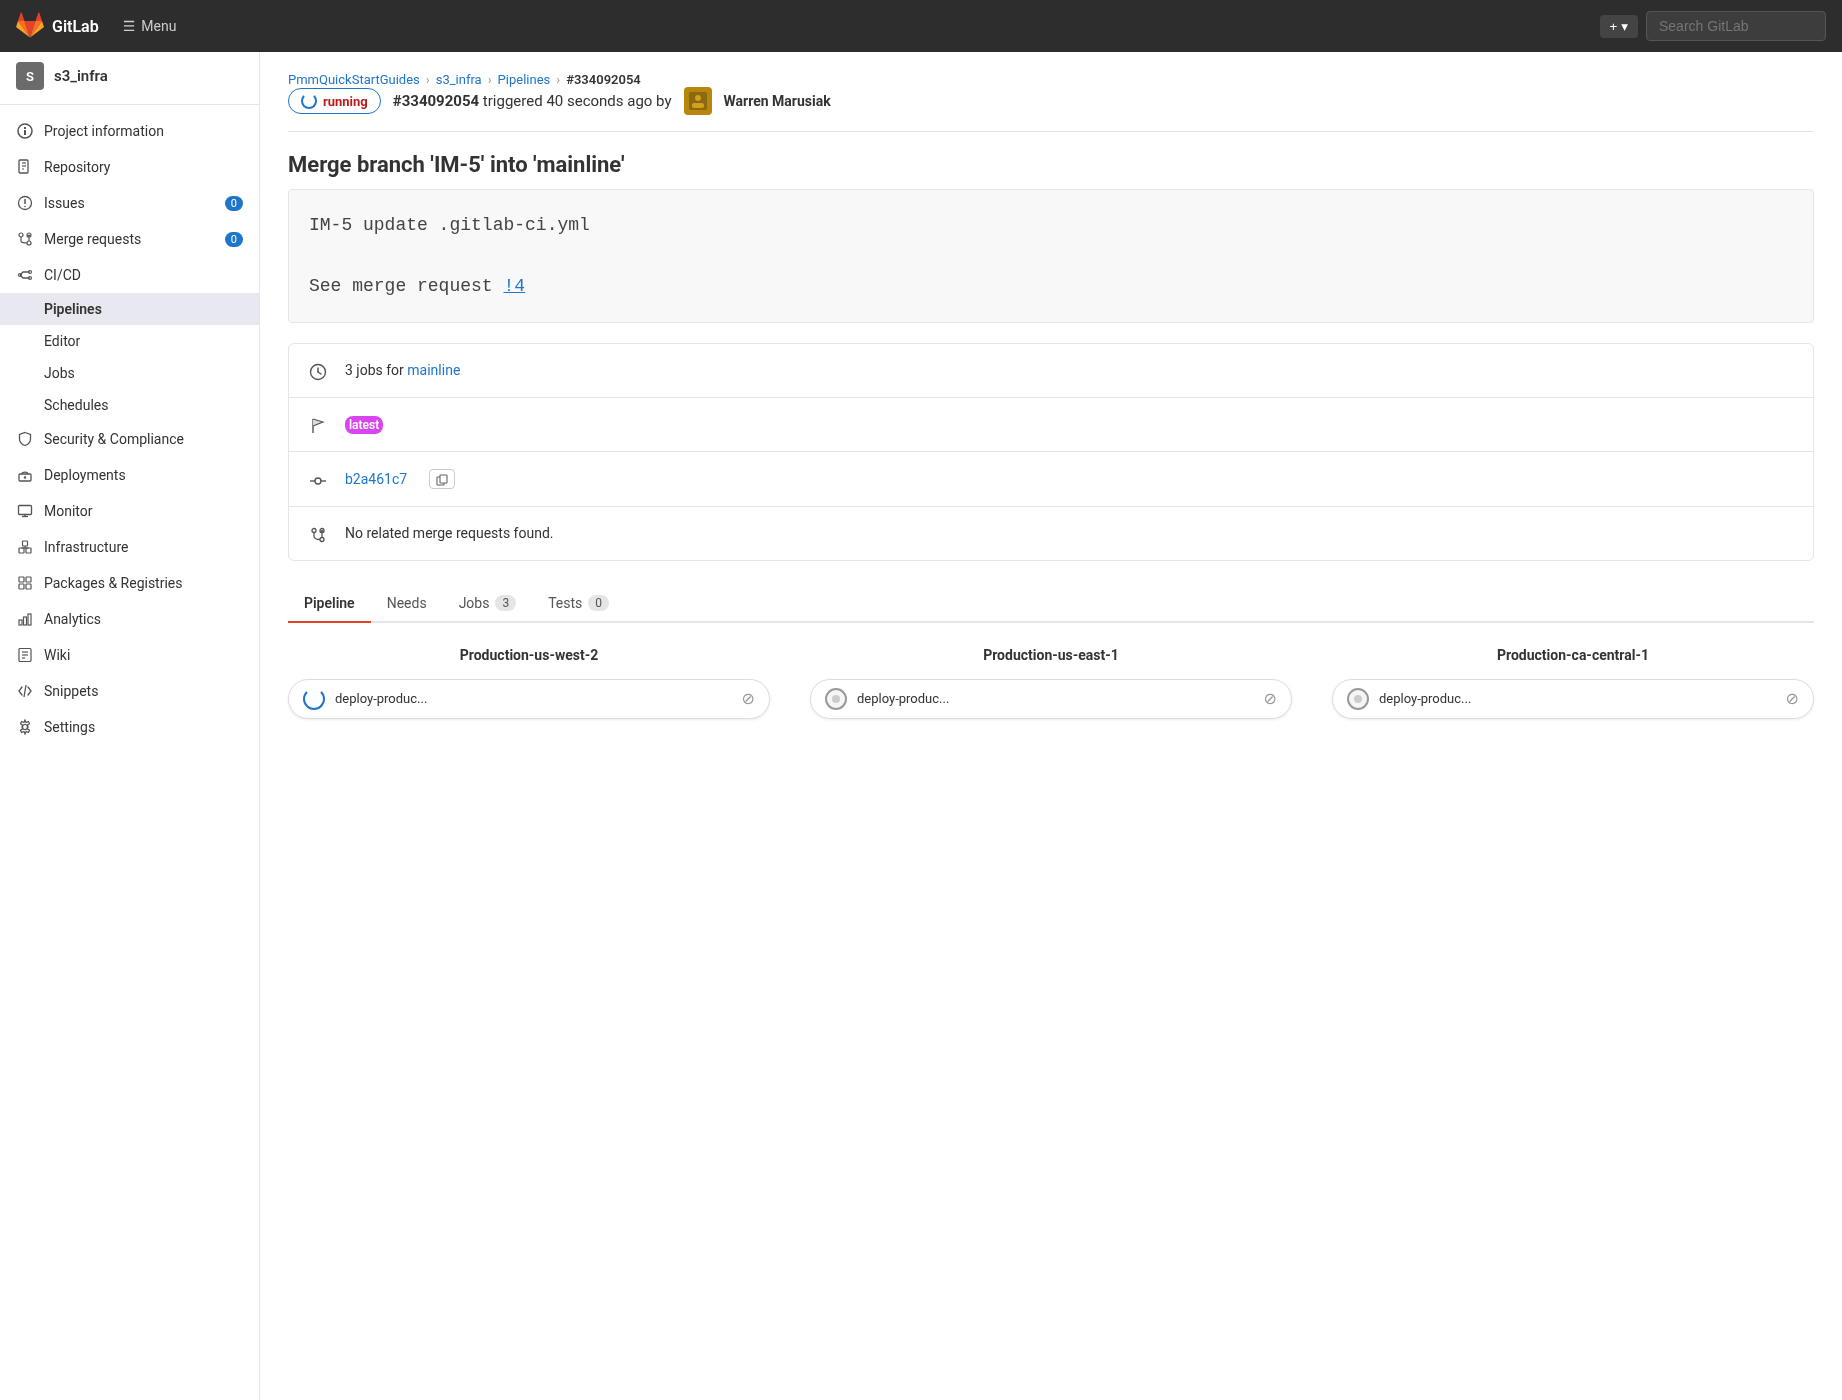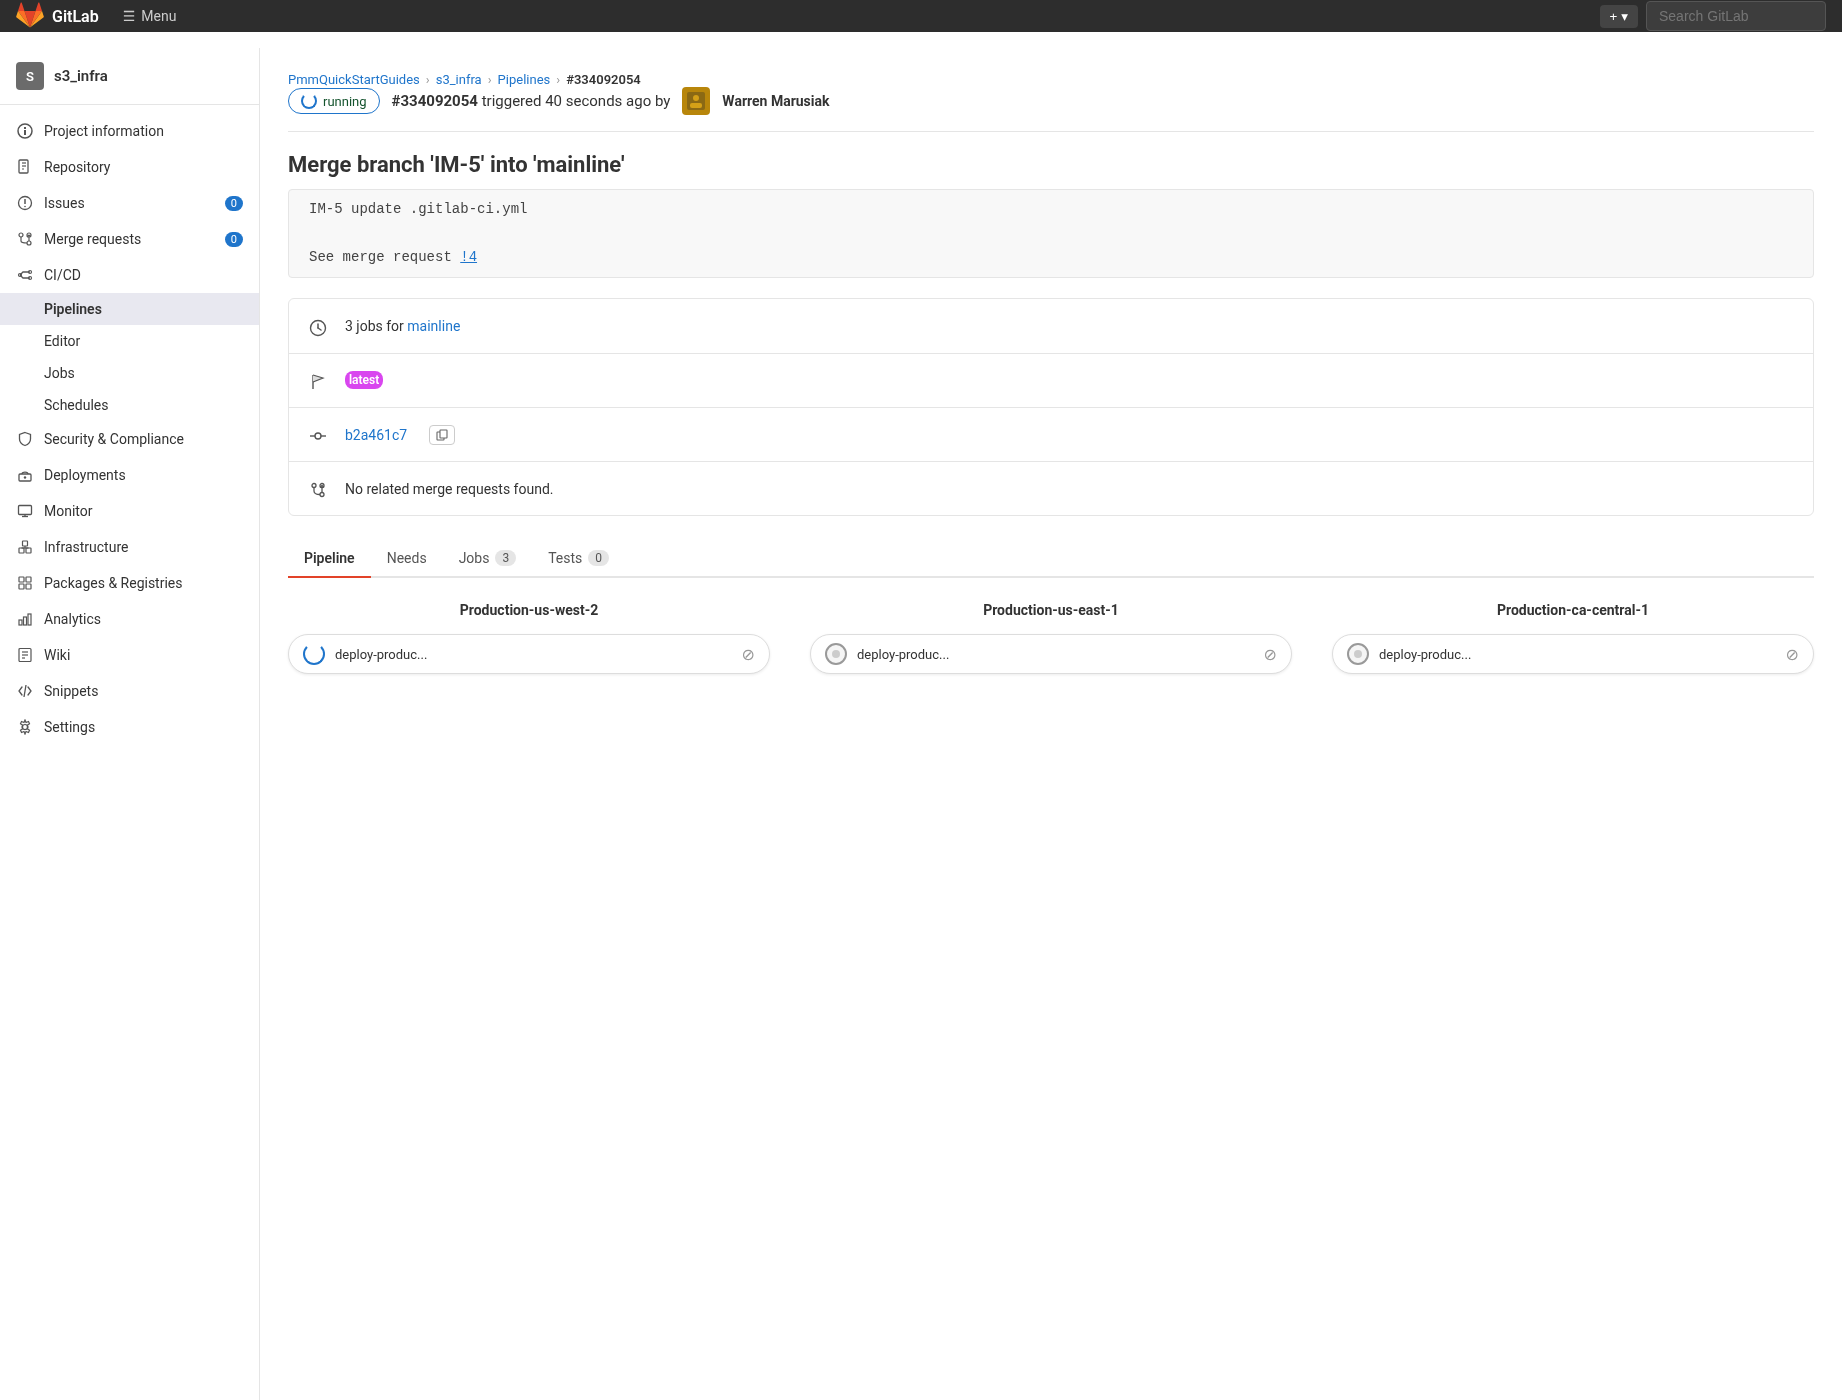--- a/index.html
+++ b/index.html
@@ -1,21 +1,21 @@
 <!DOCTYPE html>
 <html><head>
   <meta charset="utf-8">
   <style>
     * { box-sizing: border-box; margin: 0; padding: 0; }
     body { font-family: -apple-system, BlinkMacSystemFont, 'Segoe UI', Roboto, sans-serif; background: #fff; color: #333; font-size: 14px; }
 
     
     .topnav {
       display: flex; align-items: center; background: #2d2d2d; color: #fff;
-      height: 32px; padding: 0 16px; gap: 16px; position: fixed; top: 0; left: 0; right: 0; z-index: 100;
+      height: 52px; padding: 0 16px; gap: 16px; position: fixed; top: 0; left: 0; right: 0; z-index: 100;
     }
     .topnav-logo { display: flex; align-items: center; gap: 8px; }
     .topnav-logo svg { width: 28px; height: 28px; }
     .topnav-title { font-size: 16px; font-weight: 600; color: #fff; }
     .topnav-menu { display: flex; align-items: center; gap: 6px; color: #ccc; cursor: pointer; margin-left: 8px; }
     .topnav-spacer { flex: 1; }
     .topnav-actions { display: flex; align-items: center; gap: 8px; }
     .topnav-search {
       background: #3d3d3d; border: 1px solid #555; border-radius: 4px;
       color: #fdba74; padding: 6px 12px; font-size: 14px; width: 180px;
@@ -68,33 +68,33 @@
     .breadcrumb { display: flex; align-items: center; gap: 6px; font-size: 13px; color: #555; }
     .breadcrumb a { color: #1f75cb; text-decoration: none; }
     .breadcrumb-sep { color: #999; }
     .breadcrumb-current { font-weight: 600; color: #333; }
 
     
     .pipeline-header { display: flex; align-items: center; gap: 12px; margin-bottom: 20px; padding-bottom: 16px; border-bottom: 1px solid #e5e5e5; }
     .status-badge-running {
       display: flex; align-items: center; gap: 6px;
       border: 1px solid #1f75cb; border-radius: 20px; padding: 4px 12px;
-      color: #14532d; font-size: 13px; font-weight: 400;
+      color: #b91c1c; font-size: 13px; font-weight: 700;
     }
     .running-spinner {
       width: 16px; height: 16px; border: 2px solid #1f75cb; border-top-color: transparent;
       border-radius: 50%; animation: spin 1s linear infinite;
     }
     @keyframes spin { to { transform: rotate(360deg); } }
     .pipeline-title { font-size: 15px; }
     .pipeline-title strong { font-weight: 700; }
     .user-avatar { width: 28px; height: 28px; border-radius: 4px; background: #b8860b; display: flex; align-items: center; justify-content: center; }
 
     
-    .commit-block { background: #f8f8f8; border: 1px solid #e5e5e5; border-radius: 4px; padding: 8px 20px; margin-bottom: 20px; font-family: 'Courier New', monospace; font-size: 14px; color: #444; line-height: 1.7; }
+    .commit-block { background: #f8f8f8; border: 1px solid #e5e5e5; border-radius: 4px; padding: 20px 20px; margin-bottom: 20px; font-family: 'Courier New', monospace; font-size: 18px; color: #444; line-height: 1.7; }
     .commit-block a { color: #1f75cb; }
 
     
     .info-card { border: 1px solid #e5e5e5; border-radius: 6px; padding: 0; margin-bottom: 24px; }
     .info-row { display: flex; align-items: center; gap: 18px; padding: 16px 20px; border-bottom: 1px solid #e5e5e5; }
     .info-row:last-child { border-bottom: none; }
     .info-icon { color: #666; font-size: 18px; flex-shrink: 0; }
     .info-text { font-size: 14px; color: #333; }
     .info-text a { color: #1f75cb; text-decoration: none; }
     .latest-badge { background: #d946ef; color: #fff; border-radius: 8px; padding: 2px 4px; font-size: 12px; font-weight: 600; }

